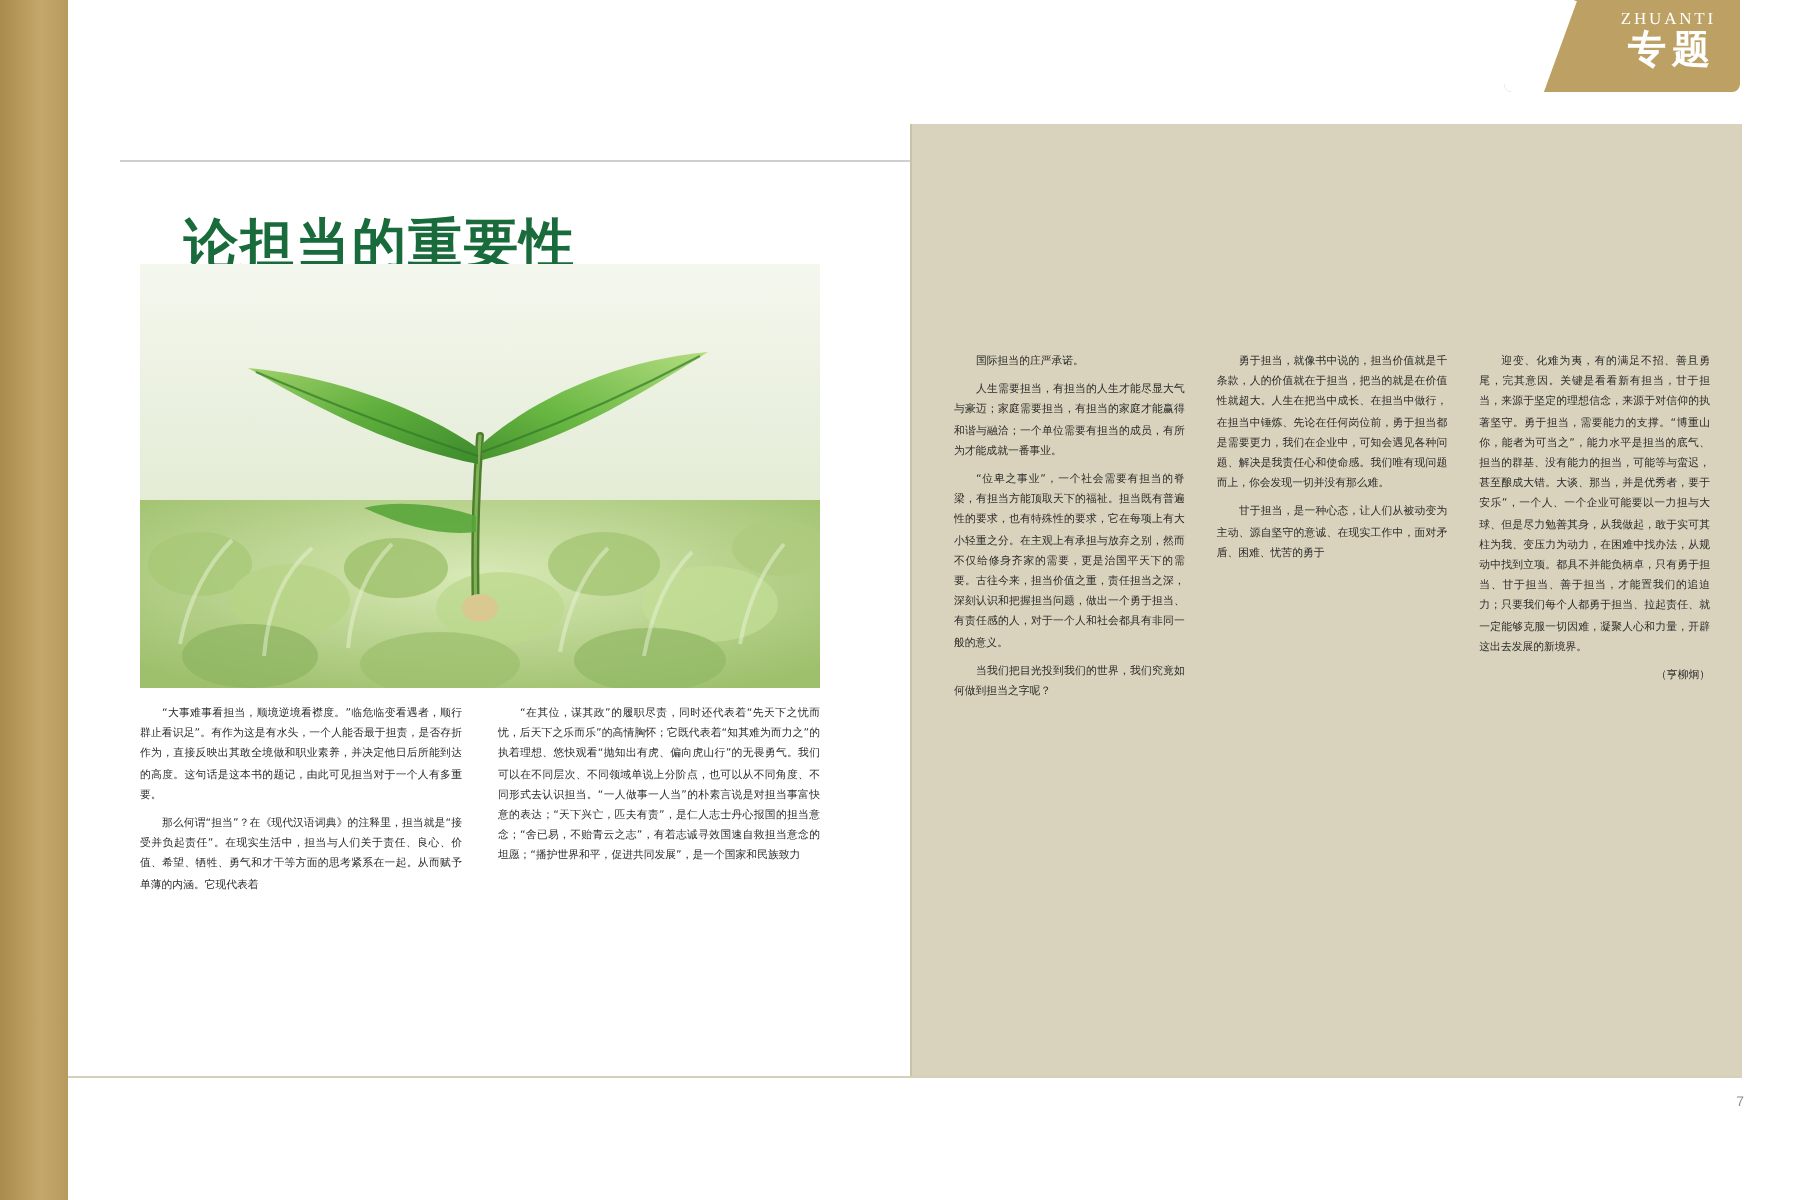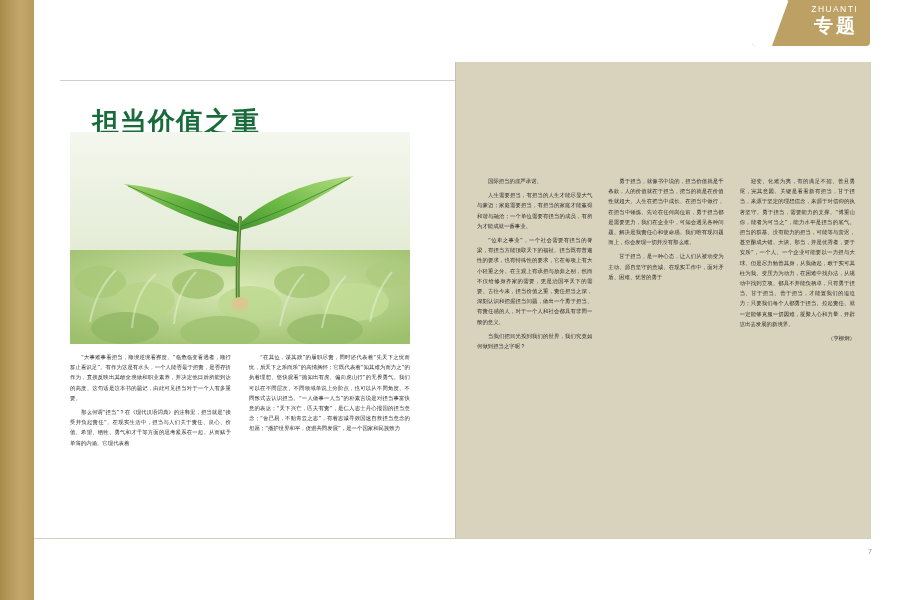--- a/index.html
+++ b/index.html
@@ -102,21 +102,21 @@
     top: -10px;
     width: 50px;
     height: 70px;
     background: #ffffff;
     transform: rotate(20deg);
   }
   .tab-en {
     position: relative;
     font-size: 8.5px;
     letter-spacing: 1.4px;
-    font-family: Liberation Sans, sans-serif;
+    font-family: Liberation Serif, serif;
     line-height: 12px;
   }
   .tab-cn {
     position: relative;
     font-size: 19px;
     letter-spacing: 3px;
     line-height: 20px;
     font-weight: bold;
   }
   
@@ -216,21 +216,21 @@
   <div class="spine"></div>
 
   <div class="rule-top"></div>
   <div class="rule-bottom"></div>
 
   <div class="tab">
     <div class="tab-en">ZHUANTI</div>
     <div class="tab-cn">专题</div>
   </div>
 
-  <div class="title">担当价值之重</div>
+  <div class="title">论担当的重要性</div>
 
   <div class="photo">
     <svg width="340" height="212" viewBox="0 0 340 212">
       <defs>
         <linearGradient id="bgsky" x1="0" y1="0" x2="0" y2="1">
           <stop offset="0%" stop-color="#f4f7ee"></stop>
           <stop offset="55%" stop-color="#e4ecd6"></stop>
           <stop offset="100%" stop-color="#cfe0b4"></stop>
         </linearGradient>
         <linearGradient id="leafg" x1="0" y1="0" x2="1" y2="1">

